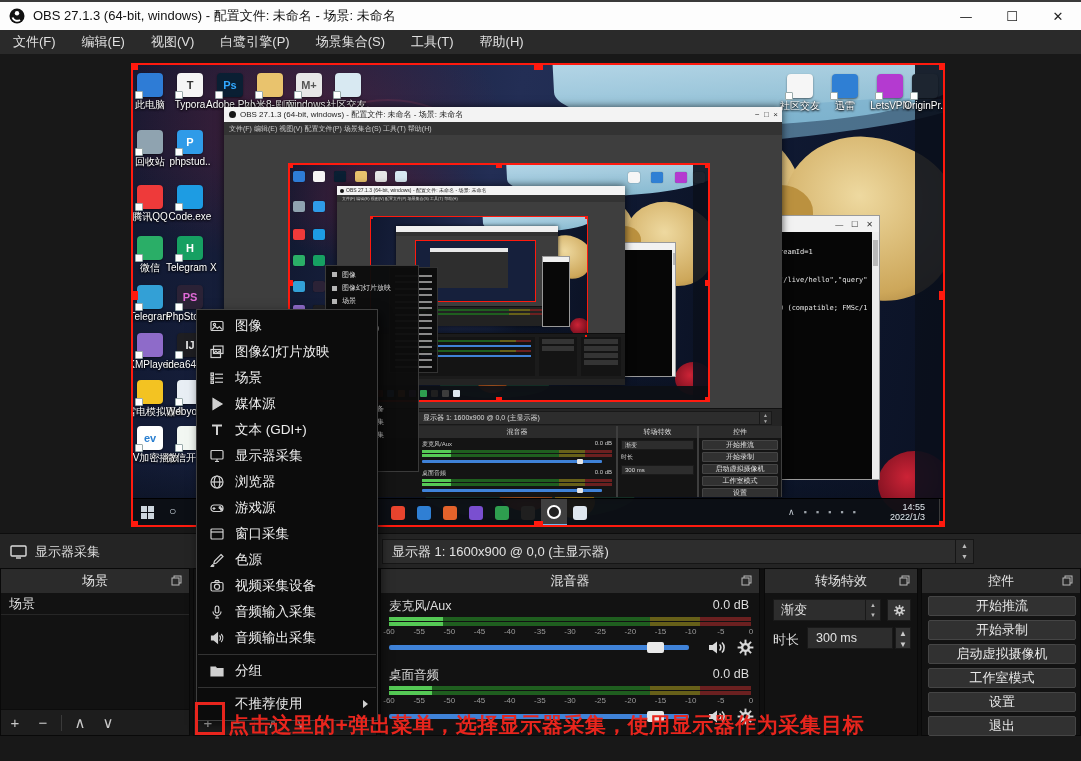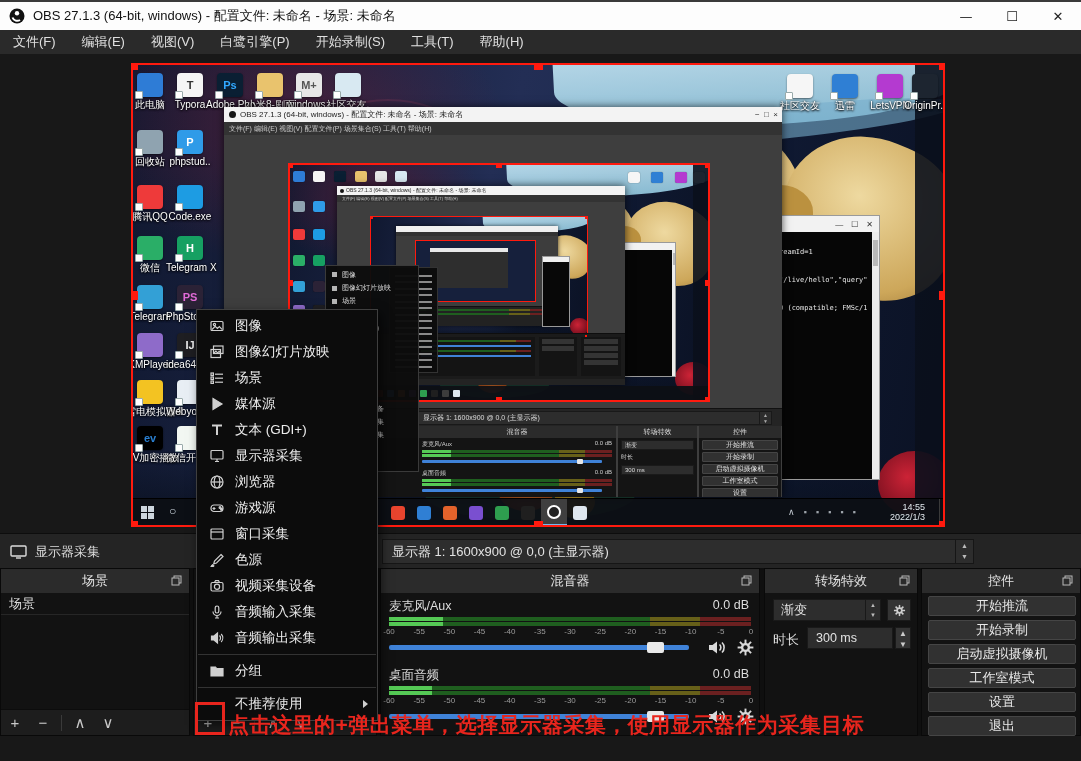--- a/index.html
+++ b/index.html
@@ -217,21 +217,21 @@
       <span class="win-btn">☐</span>
       <span class="win-btn">✕</span>
     </div>
   </div>
 
   <div class="menubar" id="menubar">
       <span class="menu-item">文件(F)</span>
       <span class="menu-item">编辑(E)</span>
       <span class="menu-item">视图(V)</span>
       <span class="menu-item">白鹭引擎(P)</span>
-      <span class="menu-item">开始录制(S)</span>
+      <span class="menu-item">场景集合(S)</span>
       <span class="menu-item">工具(T)</span>
       <span class="menu-item">帮助(H)</span>
     </div>
 
   <div class="preview">
     <div class="capture" id="cap0">
       <div class="wallpaper">
         <i class="wp wp-maroon"></i>
           <i class="wp wp-swirl"></i>
           <i class="wp wp-redglow"></i>
@@ -311,21 +311,21 @@
             </div>
             <div class="lbl">KMPlayer</div>
           </div>
           <div class="dicon" style="left: -7px; top: 315px;">
             <div class="chip" style="background: rgb(243, 195, 34); color: rgb(51, 51, 51);">
               <i class="sc"></i>
             </div>
             <div class="lbl">雷电模拟器4</div>
           </div>
           <div class="dicon" style="left: -7px; top: 361px;">
-            <div class="chip" style="background: #000000; color: rgb(42, 127, 208);">ev<i class="sc"></i></div>
+            <div class="chip" style="background: #ffffff; color: rgb(42, 127, 208);">ev<i class="sc"></i></div>
             <div class="lbl">EV加密播放</div>
           </div>
           <div class="dicon" style="left: 33px; top: 65px;">
             <div class="chip" style="background: rgb(47, 155, 232); color: rgb(255, 255, 255);">P<i class="sc"></i></div>
             <div class="lbl">phpstud..</div>
           </div>
           <div class="dicon" style="left: 33px; top: 120px;">
             <div class="chip" style="background: rgb(29, 156, 227); color: rgb(255, 255, 255);">
               <i class="sc"></i>
             </div>

